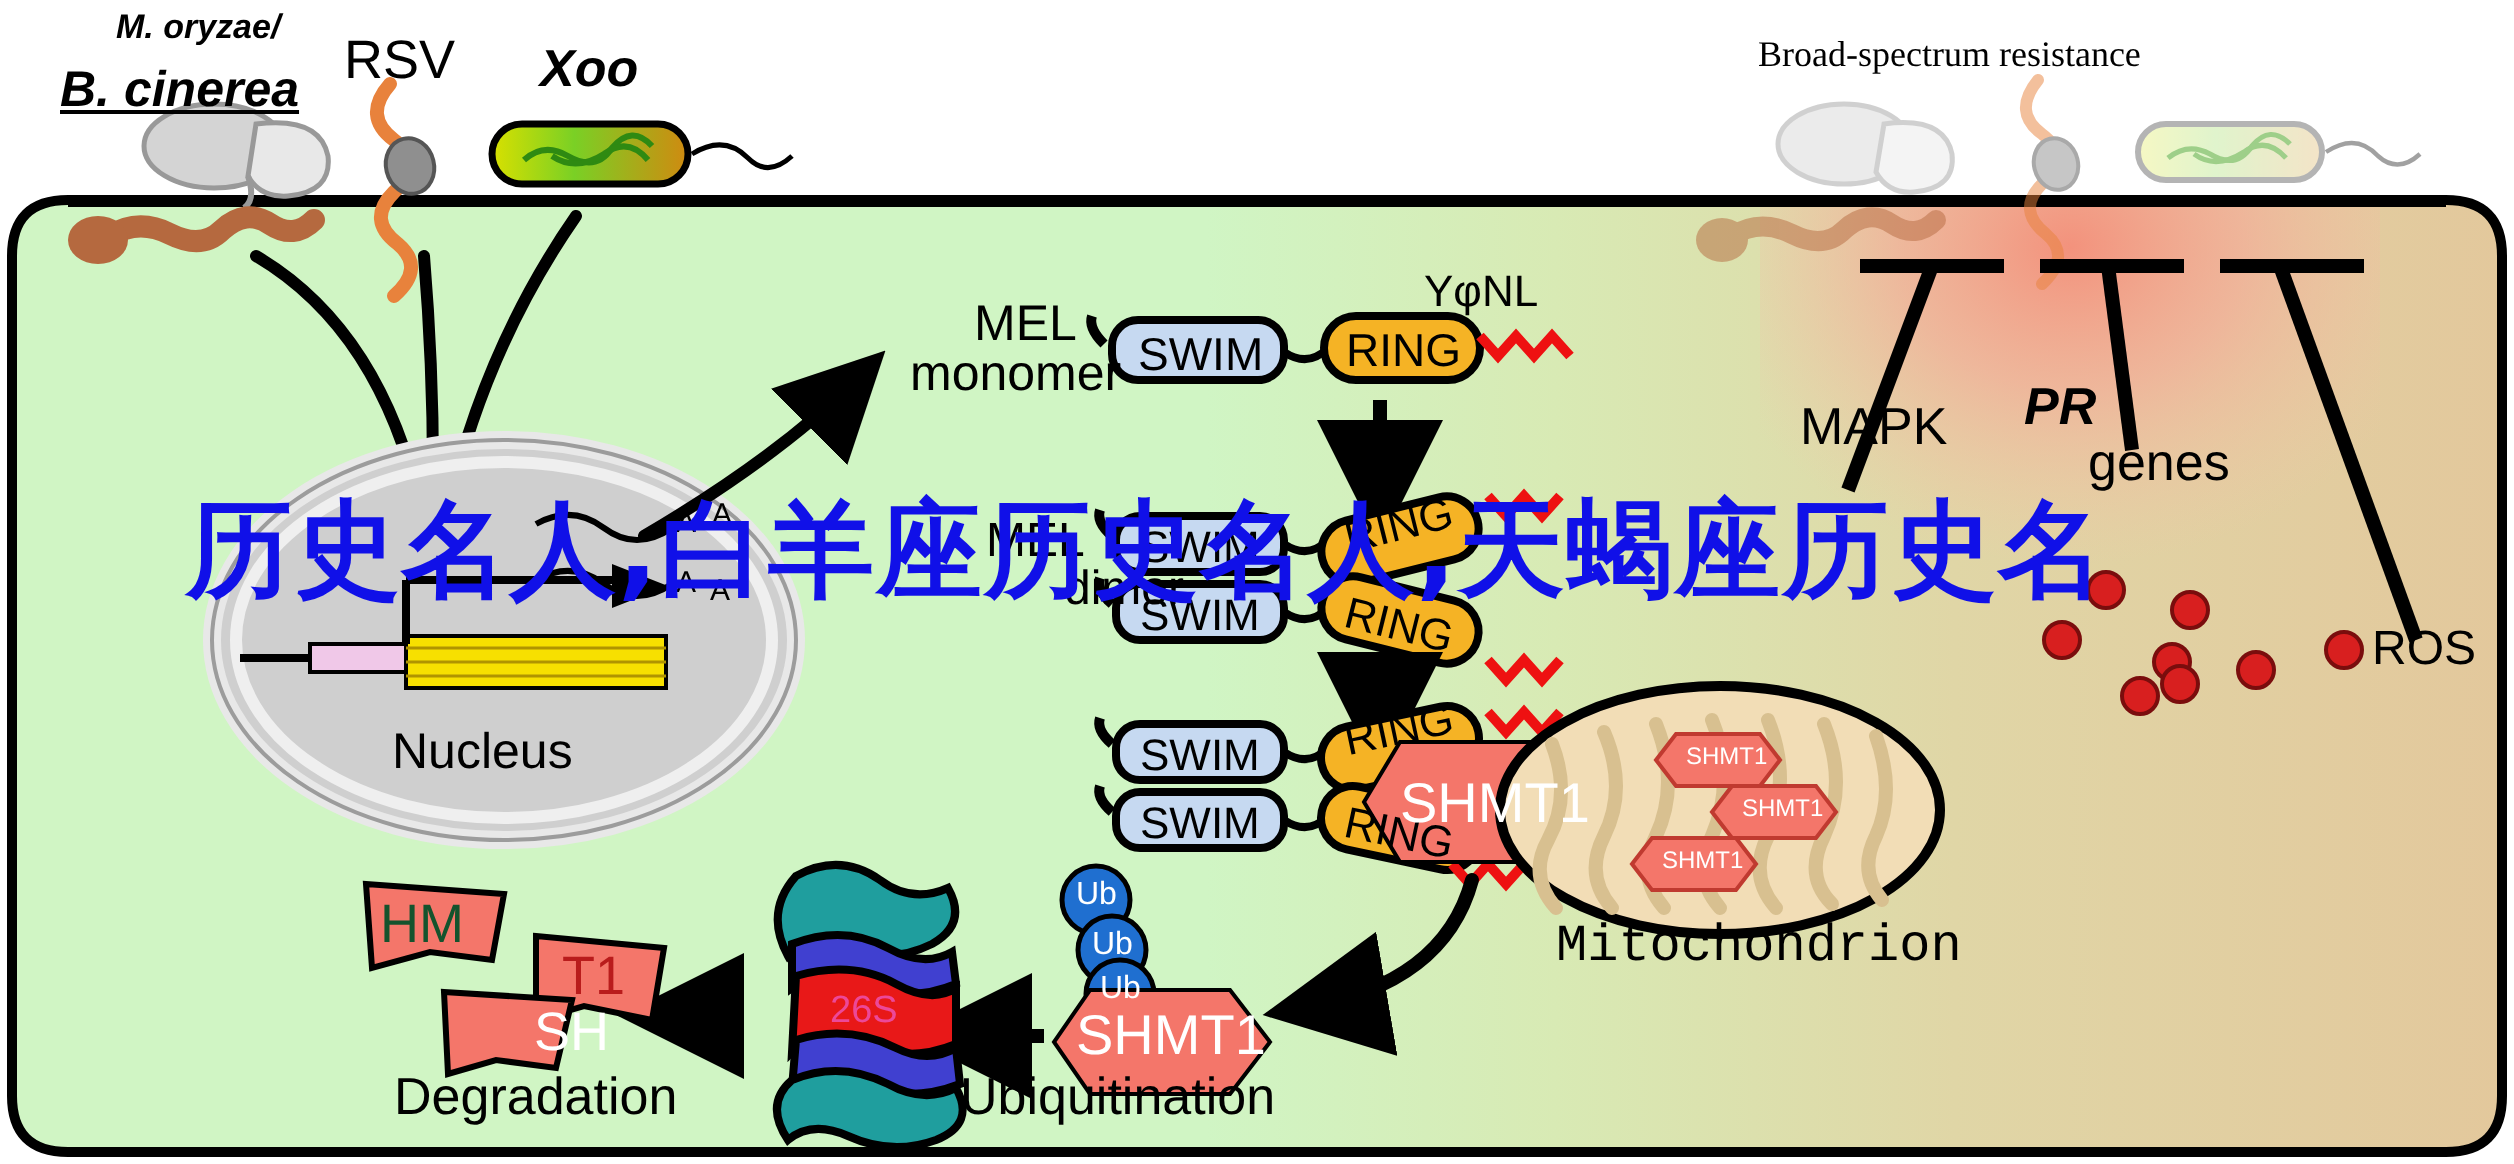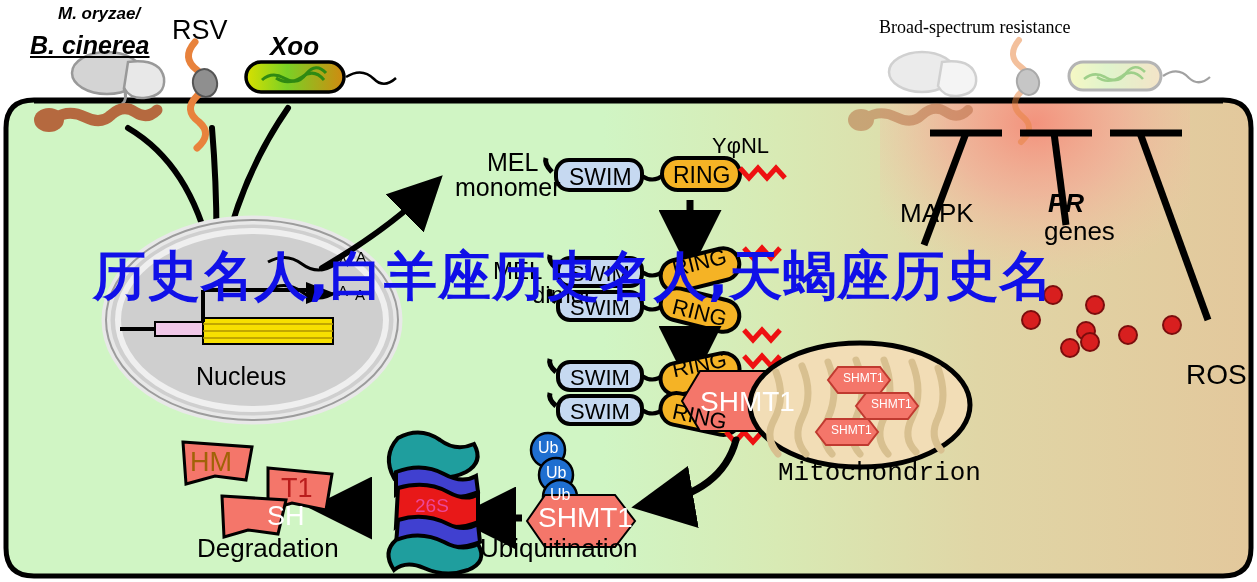--- a/index.html
+++ b/index.html
@@ -245,21 +245,21 @@
     <circle cx="1086" cy="331" r="9"></circle>
     <circle cx="1090" cy="342" r="9"></circle>
     <circle cx="1128" cy="335" r="9"></circle>
     <circle cx="1070" cy="348" r="9"></circle>
   </g>
 </svg>
 
 <div class="lbl ital" style="left:30px;top:4px;font-size:17px;margin-left:28px;">M. oryzae/</div>
 <div class="lbl ital" style="left:30px;top:31px;font-size:25px;text-decoration:underline;">B. cinerea</div>
 <div class="lbl" style="left:172px;top:15px;font-size:27px;">RSV</div>
-<div class="lbl ital" style="left:270px;top:31px;font-size:26px;">Xoo</div>
+<div class="lbl ital" style="left:270px;top:19px;font-size:26px;">Xoo</div>
 
 <div class="lbl" style="left:879px;top:17px;font-size:18px;font-family:Liberation Serif, serif;">Broad-spectrum resistance</div>
 
 <div class="lbl" style="left:487px;top:148px;font-size:25px;">MEL</div>
 <div class="lbl" style="left:455px;top:173px;font-size:25px;">monomer</div>
 
 <div class="lbl" style="left:569px;top:164px;font-size:23px;letter-spacing:0px;">SWIM</div>
 <div class="lbl" style="left:673px;top:162px;font-size:23px;">RING</div>
 <div class="lbl" style="left:712px;top:133px;font-size:22px;">YφNL</div>
 
@@ -281,32 +281,32 @@
 <div class="lbl" style="left:871px;top:397px;font-size:12px;color:#fff;">SHMT1</div>
 <div class="lbl" style="left:831px;top:423px;font-size:12px;color:#fff;">SHMT1</div>
 
 <div class="lbl" style="left:538px;top:439px;font-size:16px;color:#fff;">Ub</div>
 <div class="lbl" style="left:546px;top:464px;font-size:16px;color:#fff;">Ub</div>
 <div class="lbl" style="left:550px;top:486px;font-size:16px;color:#fff;">Ub</div>
 <div class="lbl" style="left:538px;top:502px;font-size:28px;color:#fff;">SHMT1</div>
 
 <div class="lbl" style="left:415px;top:495px;font-size:19px;color:#ec4899;">26S</div>
 
-<div class="lbl" style="left:190px;top:447px;font-size:27px;color:#a16207;">HM</div>
+<div class="lbl" style="left:190px;top:447px;font-size:27px;color:#14532d;">HM</div>
 <div class="lbl" style="left:281px;top:473px;font-size:27px;color:#b91c1c;">T1</div>
 <div class="lbl" style="left:232px;top:501px;font-size:27px;color:#fff;margin-left:35px;">SH</div>
 
 <div class="lbl" style="left:197px;top:533px;font-size:26px;">Degradation</div>
 <div class="lbl" style="left:480px;top:533px;font-size:26px;">Ubiquitination</div>
 
 <div class="lbl" style="left:196px;top:362px;font-size:25px;">Nucleus</div>
 <div class="lbl" style="left:778px;top:458px;font-size:26px;font-family:Liberation Mono, monospace;">Mitochondrion</div>
 
 <div class="lbl" style="left:900px;top:198px;font-size:26px;">MAPK</div>
-<div class="lbl ital" style="left:1048px;top:188px;font-size:26px;">PR</div>
+<div class="lbl ital" style="left:1012px;top:188px;font-size:26px;">PR</div>
 <div class="lbl" style="left:1044px;top:216px;font-size:26px;">genes</div>
-<div class="lbl" style="left:1186px;top:311px;font-size:28px;margin-top:48px;">ROS</div>
+<div class="lbl" style="left:1186px;top:311px;font-size:24px;">ROS</div>
 
 <div class="overlay-text">
   <div>历史名人,白羊座历史名人,天蝎座历史名</div>
 </div>
 
 </div>
 
 </body></html>

